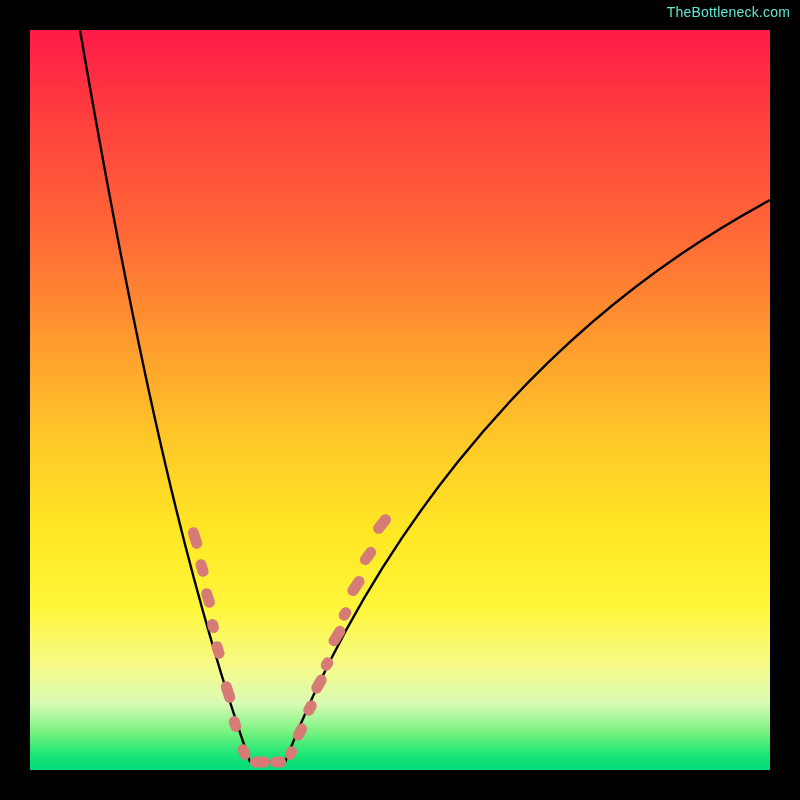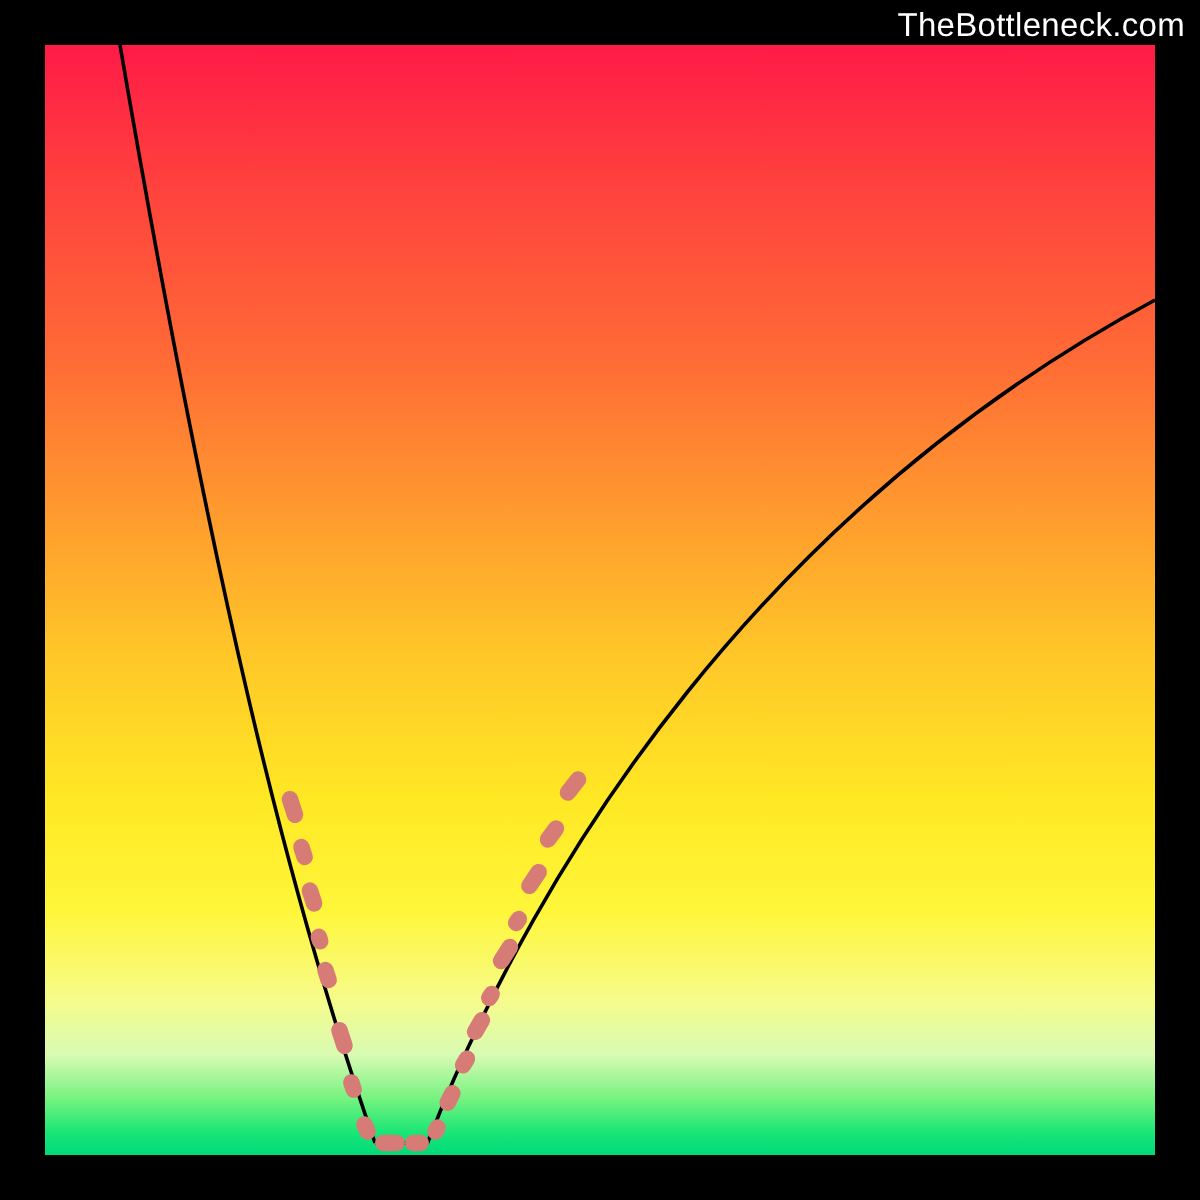--- a/index.html
+++ b/index.html
@@ -39,22 +39,22 @@
       #d8fbb3 91%,
       #74f27f 95%,
       #19e676 98%,
       #00d97a 100%
     );
   }
   .watermark {
     position: absolute;
     top: 4px;
     right: 10px;
-    color: #ffffff;
-    font-size: 22px;
+    color: #5eead4;
+    font-size: 14px;
     letter-spacing: 0.2px;
     user-select: none;
   }
   svg.curves {
     position: absolute;
     left: 0;
     top: 0;
     width: 740px;
     height: 740px;
     overflow: visible;

